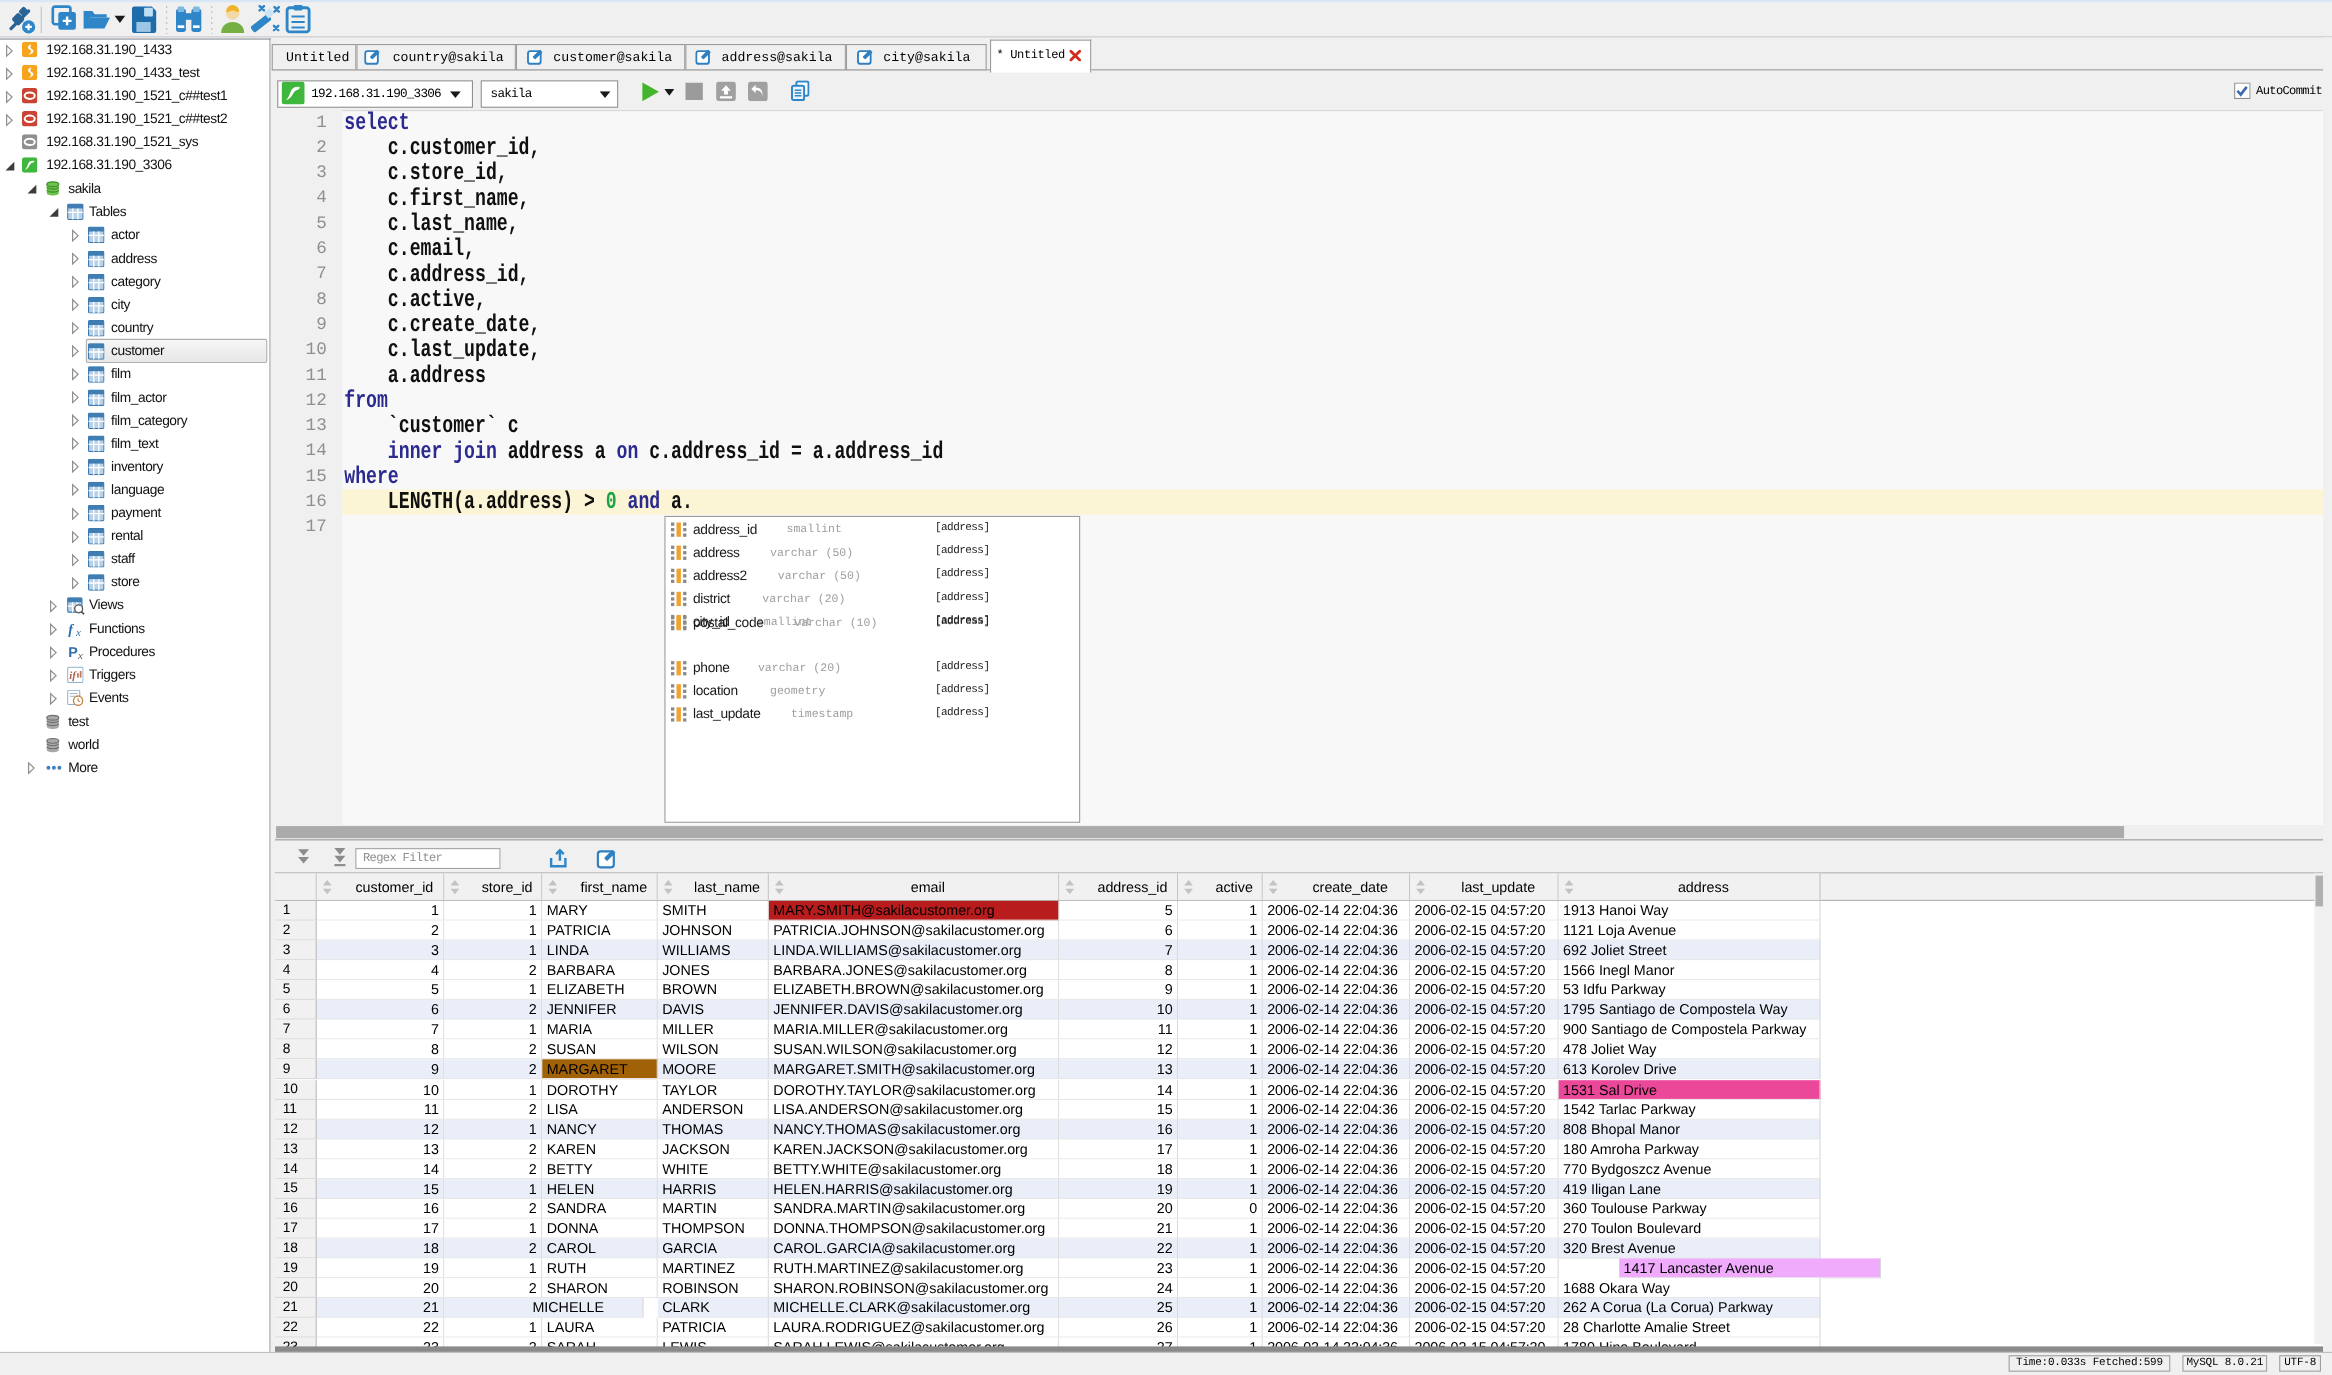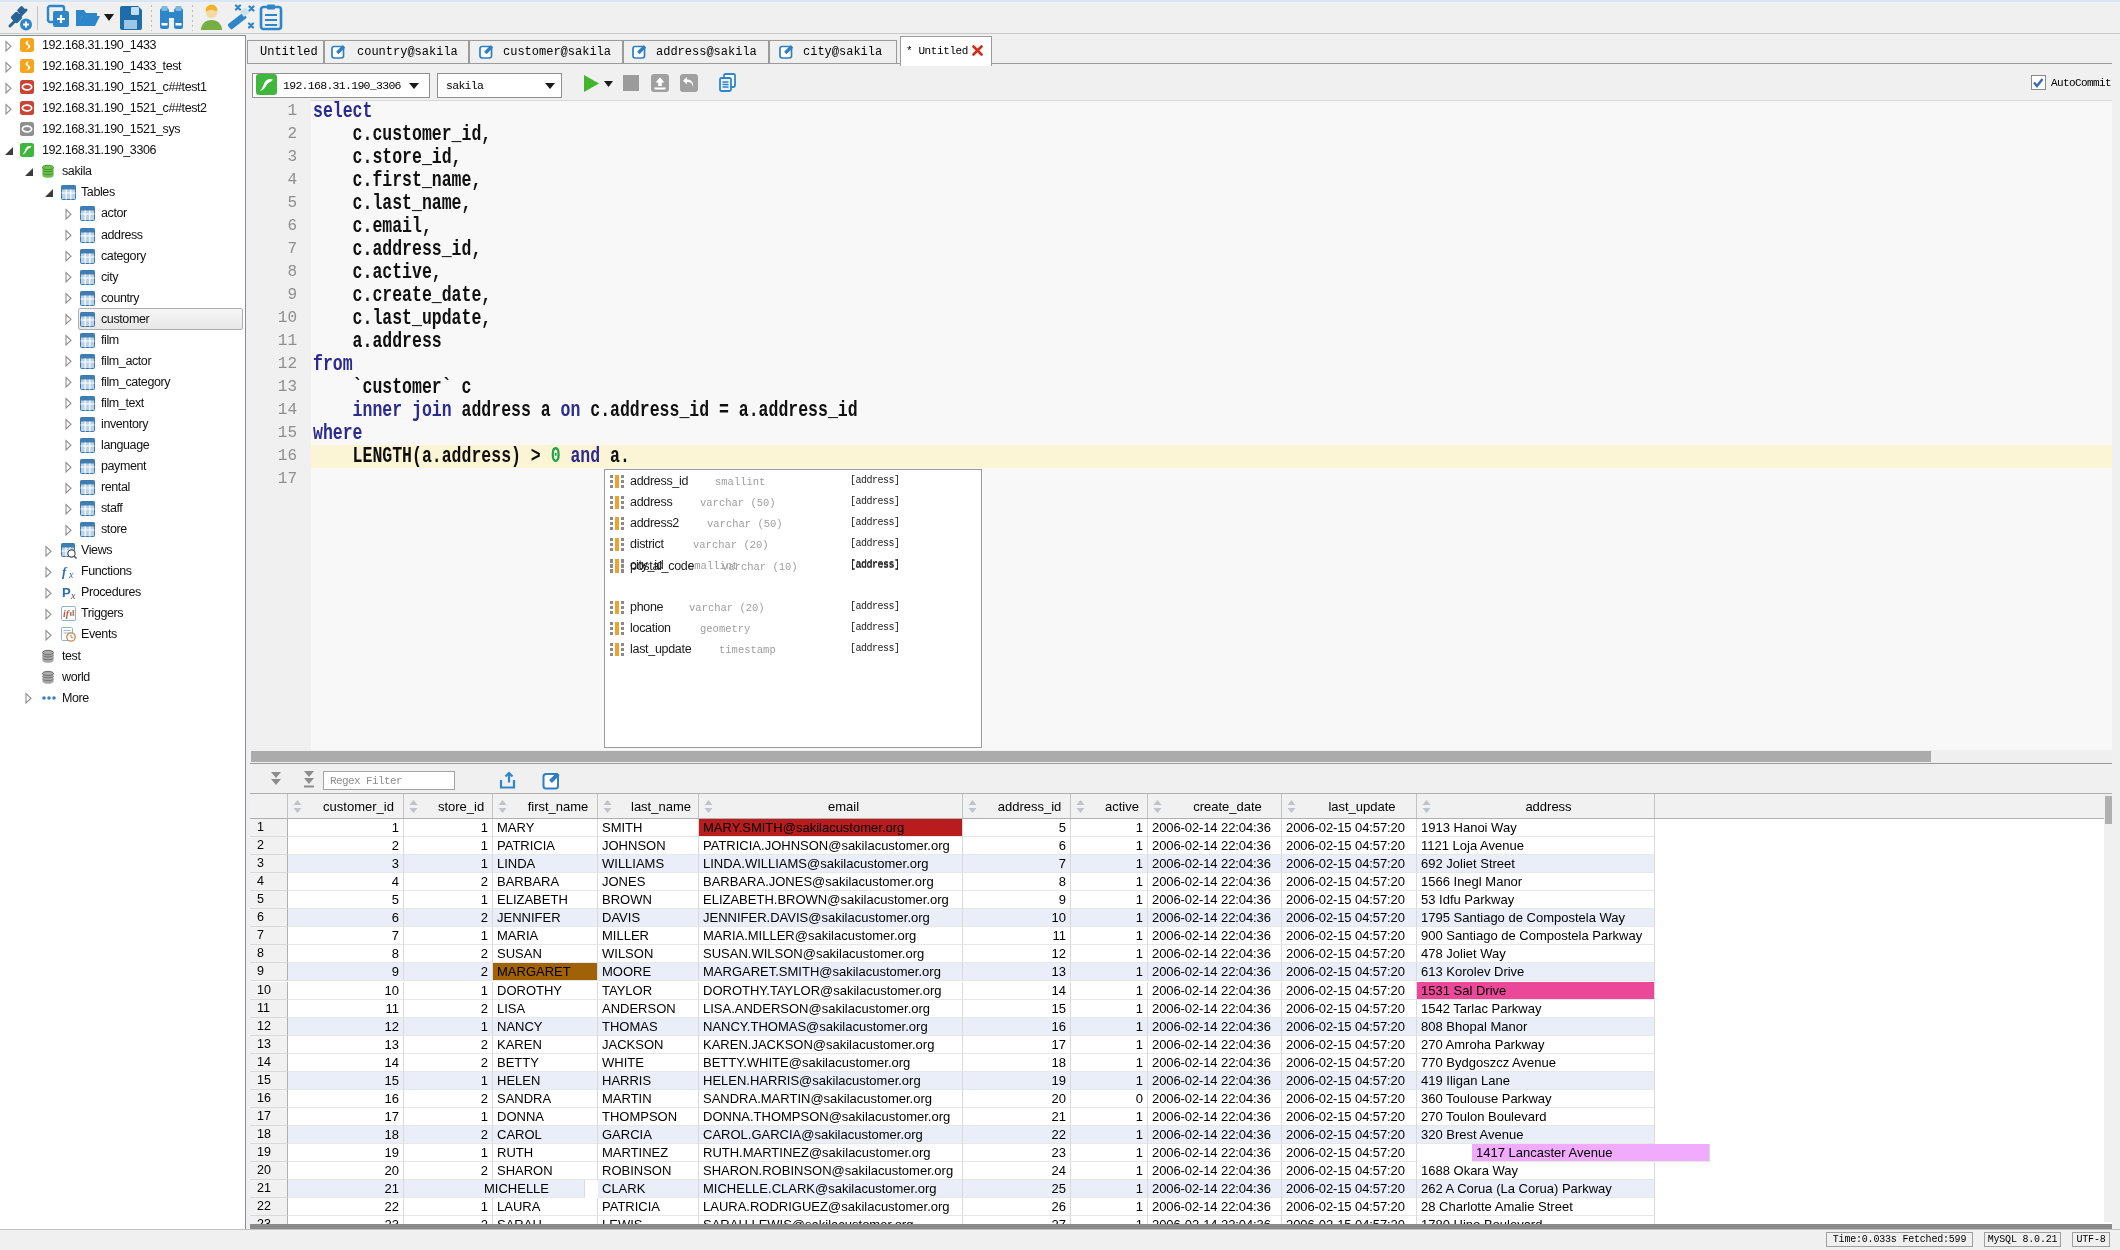--- a/index.html
+++ b/index.html
@@ -963,21 +963,21 @@
     <div class="gc rn" style="left:0px;width:38px;background:#f1f1f1">13</div>
     <div class="gc num" style="left:38px;width:116px;background:#fff">13</div>
     <div class="gc num" style="left:154px;width:89px;background:#fff">2</div>
     <div class="gc txt" style="left:243px;width:105px;background:#fff">KAREN</div>
     <div class="gc txt" style="left:348px;width:101px;background:#fff">JACKSON</div>
     <div class="gc txt" style="left:449px;width:264px;background:#fff">KAREN.JACKSON@sakilacustomer.org</div>
     <div class="gc num" style="left:713px;width:108px;background:#fff">17</div>
     <div class="gc num" style="left:821px;width:77px;background:#fff">1</div>
     <div class="gc dt" style="left:898px;width:134px;background:#fff">2006-02-14 22:04:36</div>
     <div class="gc dt" style="left:1032px;width:135px;background:#fff">2006-02-15 04:57:20</div>
-    <div class="gc txt" style="left:1167px;width:238px;background:#fff">270 Amroha Parkway</div>
+    <div class="gc txt" style="left:1167px;width:238px;background:#fff">180 Amroha Parkway</div>
   </div>
 <div class="grow" style="top:1053.7px">
     <div class="gc rn" style="left:0px;width:38px;background:#f1f1f1">14</div>
     <div class="gc num" style="left:38px;width:116px;background:#fff">14</div>
     <div class="gc num" style="left:154px;width:89px;background:#fff">2</div>
     <div class="gc txt" style="left:243px;width:105px;background:#fff">BETTY</div>
     <div class="gc txt" style="left:348px;width:101px;background:#fff">WHITE</div>
     <div class="gc txt" style="left:449px;width:264px;background:#fff">BETTY.WHITE@sakilacustomer.org</div>
     <div class="gc num" style="left:713px;width:108px;background:#fff">18</div>
     <div class="gc num" style="left:821px;width:77px;background:#fff">1</div>

